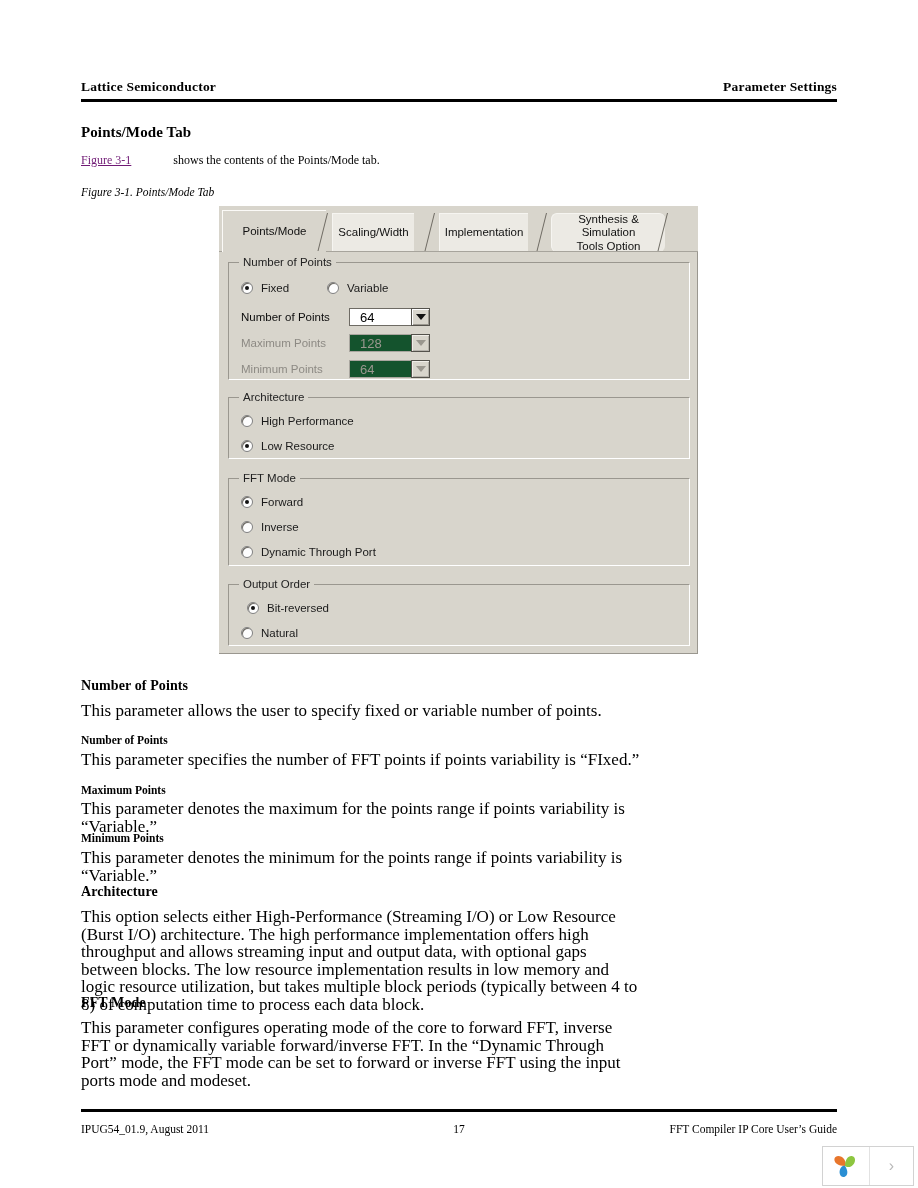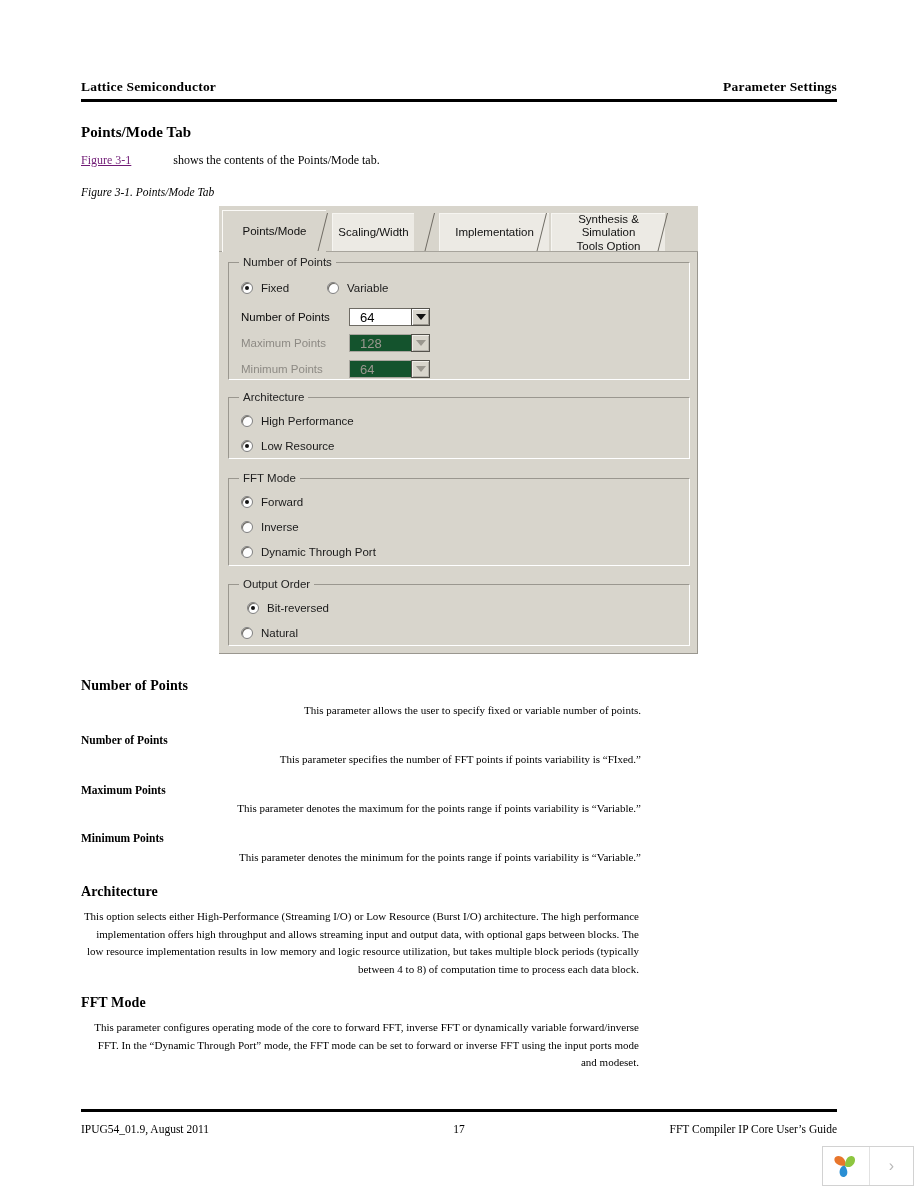--- a/index.html
+++ b/index.html
@@ -236,23 +236,23 @@
   .h3 {
     position: absolute;
     left: 81px;
     font-size: 11.5px;
     font-weight: bold;
   }
   .para {
     position: absolute;
     left: 81px;
     width: 560px;
-    font-size: 11px;
+    font-size: 17px;
     line-height: 17.5px;
-    text-align: right;
+    text-align: left;
   }
   .para.wide { width: 558px; }
 
   
   .ftr-rule {
     position: absolute;
     left: 81px; top: 1109px;
     width: 756px; height: 3px;
     background: #000;
   }
@@ -317,25 +317,25 @@
 
     <div class="tabstrip">
       <div class="tab active" style="left:3px; width:104px;">
         <span>Points/Mode</span>
       </div>
       <div class="tab-sep" style="left:108px;"></div>
       <div class="tab" style="left:113px; width:82px;">
         <span>Scaling/Width</span>
       </div>
       <div class="tab-sep" style="left:215px;"></div>
-      <div class="tab" style="left:220px; width:110px;">
+      <div class="tab" style="left:220px; width:89px;">
         <span>Implementation</span>
       </div>
       <div class="tab-sep" style="left:327px;"></div>
-      <div class="tab" style="left:332px; width:114px; white-space:pre-line;">
+      <div class="tab" style="left:332px; width:114px; white-space:pre-line;border-radius:6px;">
         <span>Synthesis &amp; Simulation
 Tools Option</span>
       </div>
       <div class="tab-sep" style="left:448px;"></div>
     </div>
     <div class="tabstrip-underline"></div>
 
     <div class="groupbox" style="left:9px; top:56px; width:462px; height:118px;">
       <span class="group-legend">Number of Points</span>
 

